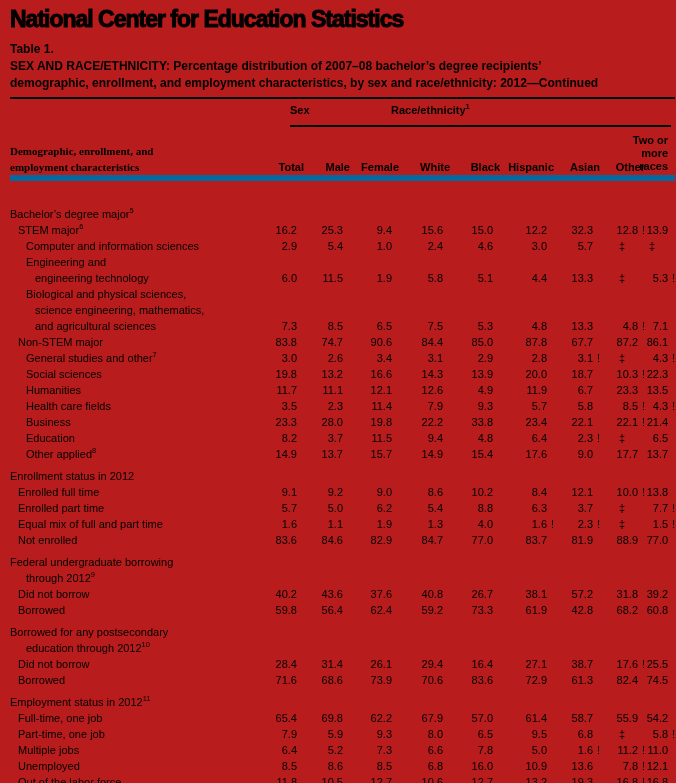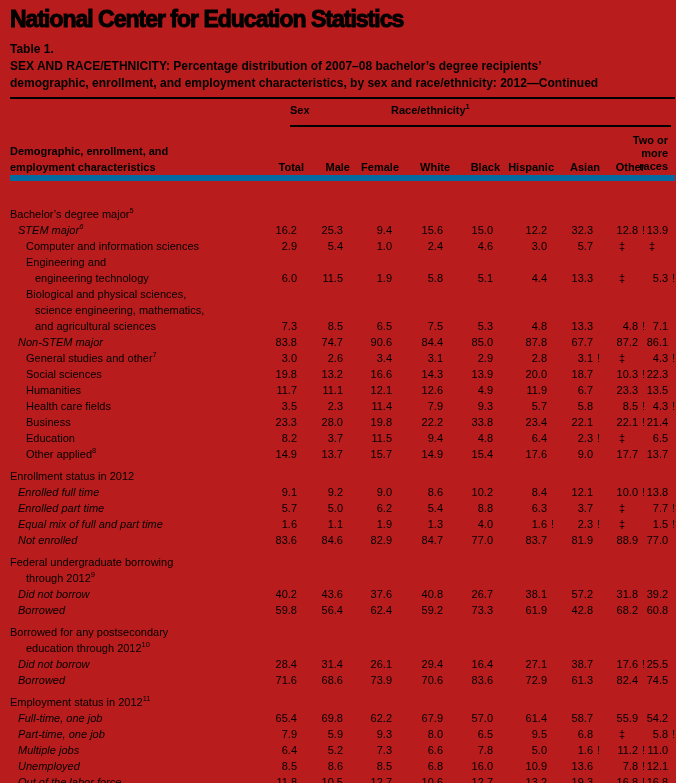--- a/index.html
+++ b/index.html
@@ -13,31 +13,31 @@
     border-bottom:3px solid #000;}
   .tbl td{padding:0;font-size:11px;line-height:16px;height:16px;
     vertical-align:bottom;}
   
   .ghr td{border-top:2px solid #000;height:25px;vertical-align:bottom;}
   .grp{font-weight:bold;border-bottom:2px solid #000;
     padding:3px 0 7px;}
   .sexg{margin-left:-14px;margin-right:6px;}
   .raceg{margin-left:-8px;margin-right:4px;}
   .chr td{border-bottom:6px solid #0369a1;height:48px;}
-  .stubhead{font-weight:bold;line-height:14px;white-space:nowrap;}
+  .stubhead{font-weight:bold;line-height:14px;white-space:nowrap;font-family:Liberation Serif, serif;}
   .colh{font-weight:bold;text-align:right;padding-right:7px;}
   .twocol{position:relative;}
   .tom{position:absolute;right:7px;bottom:2px;text-align:right;
     line-height:13px;font-weight:bold;white-space:nowrap;}
   
   .num{text-align:right;white-space:nowrap;}
   .flag{display:inline-block;width:7px;text-align:right;}
   .v.dag{padding-right:13px;}
   .stub{white-space:nowrap;}
-  .i1{padding-left:8px !important;font-style:italic;}
+  .i1{padding-left:8px !important;}
   .i2{padding-left:16px !important;}
   .i3{padding-left:25px !important;}
   tr.spacer td{height:6px;}
   tbody tr.first td{padding-top:25px;}
   sup{font-size:7.5px;line-height:0;vertical-align:super;}
   .footnote{font-size:14px;margin-top:3px;}
 </style>
 </head>
 <body>
 

